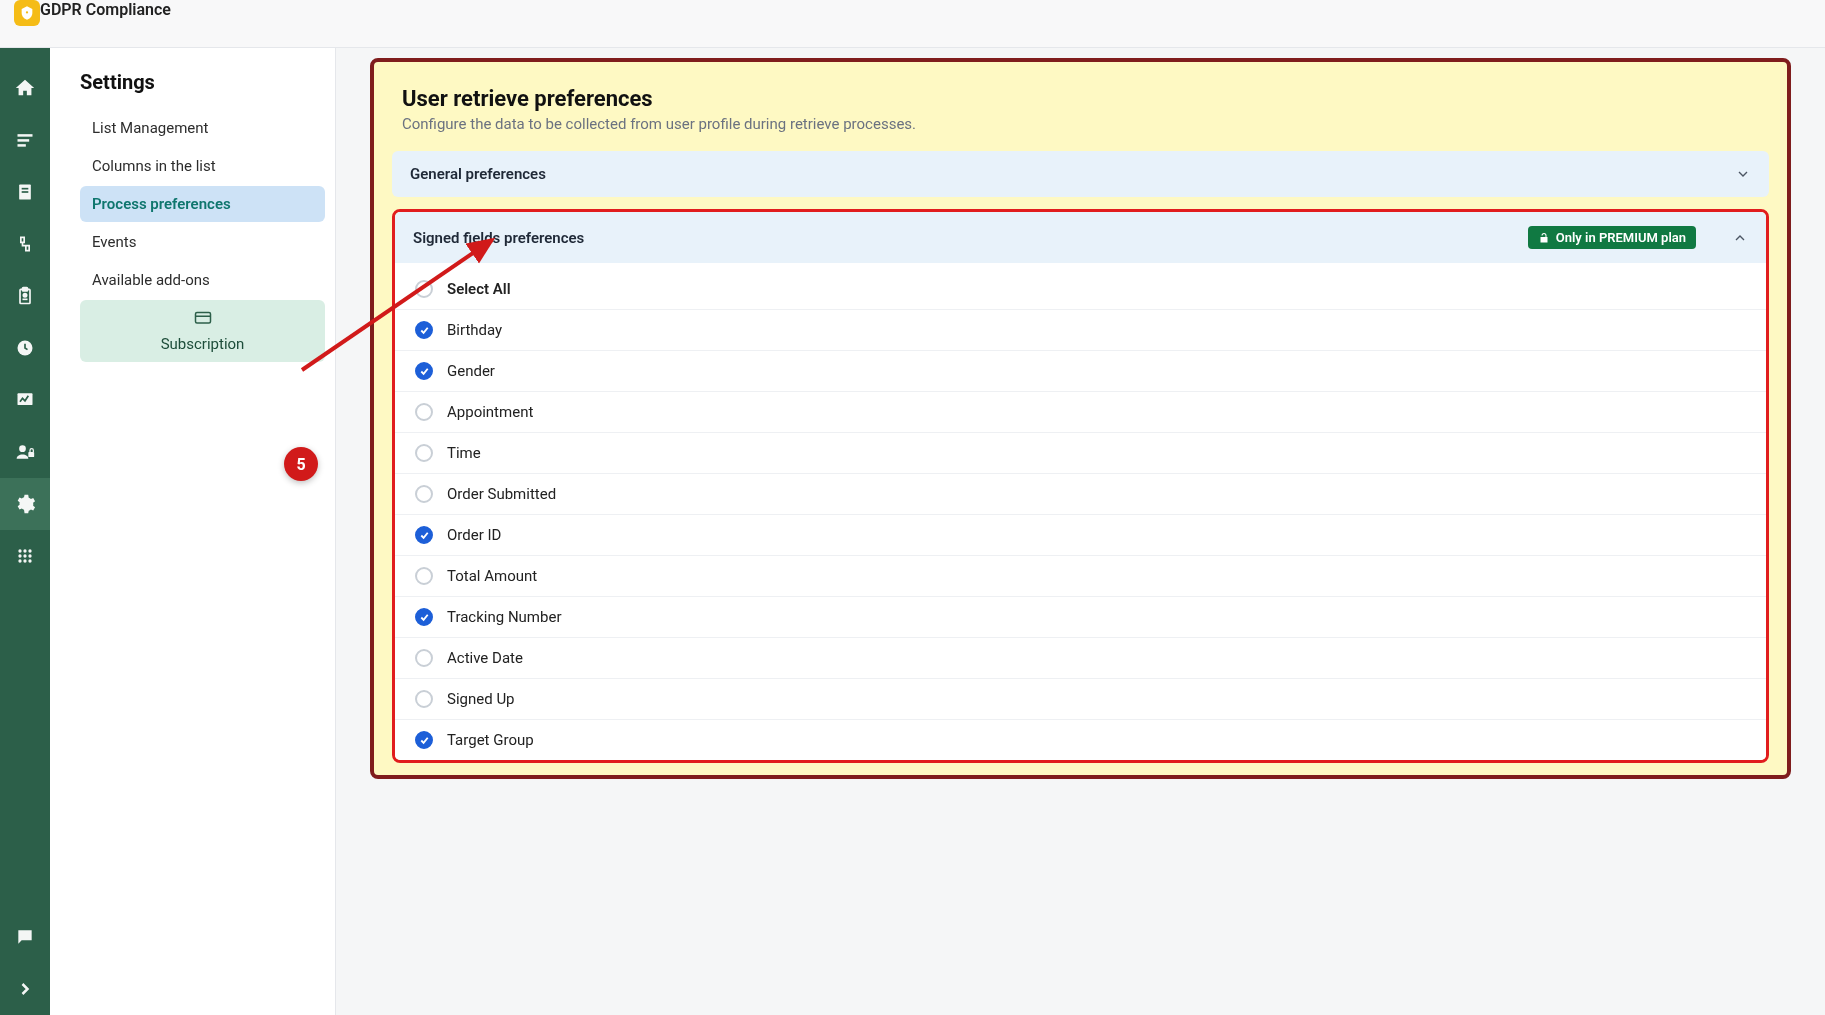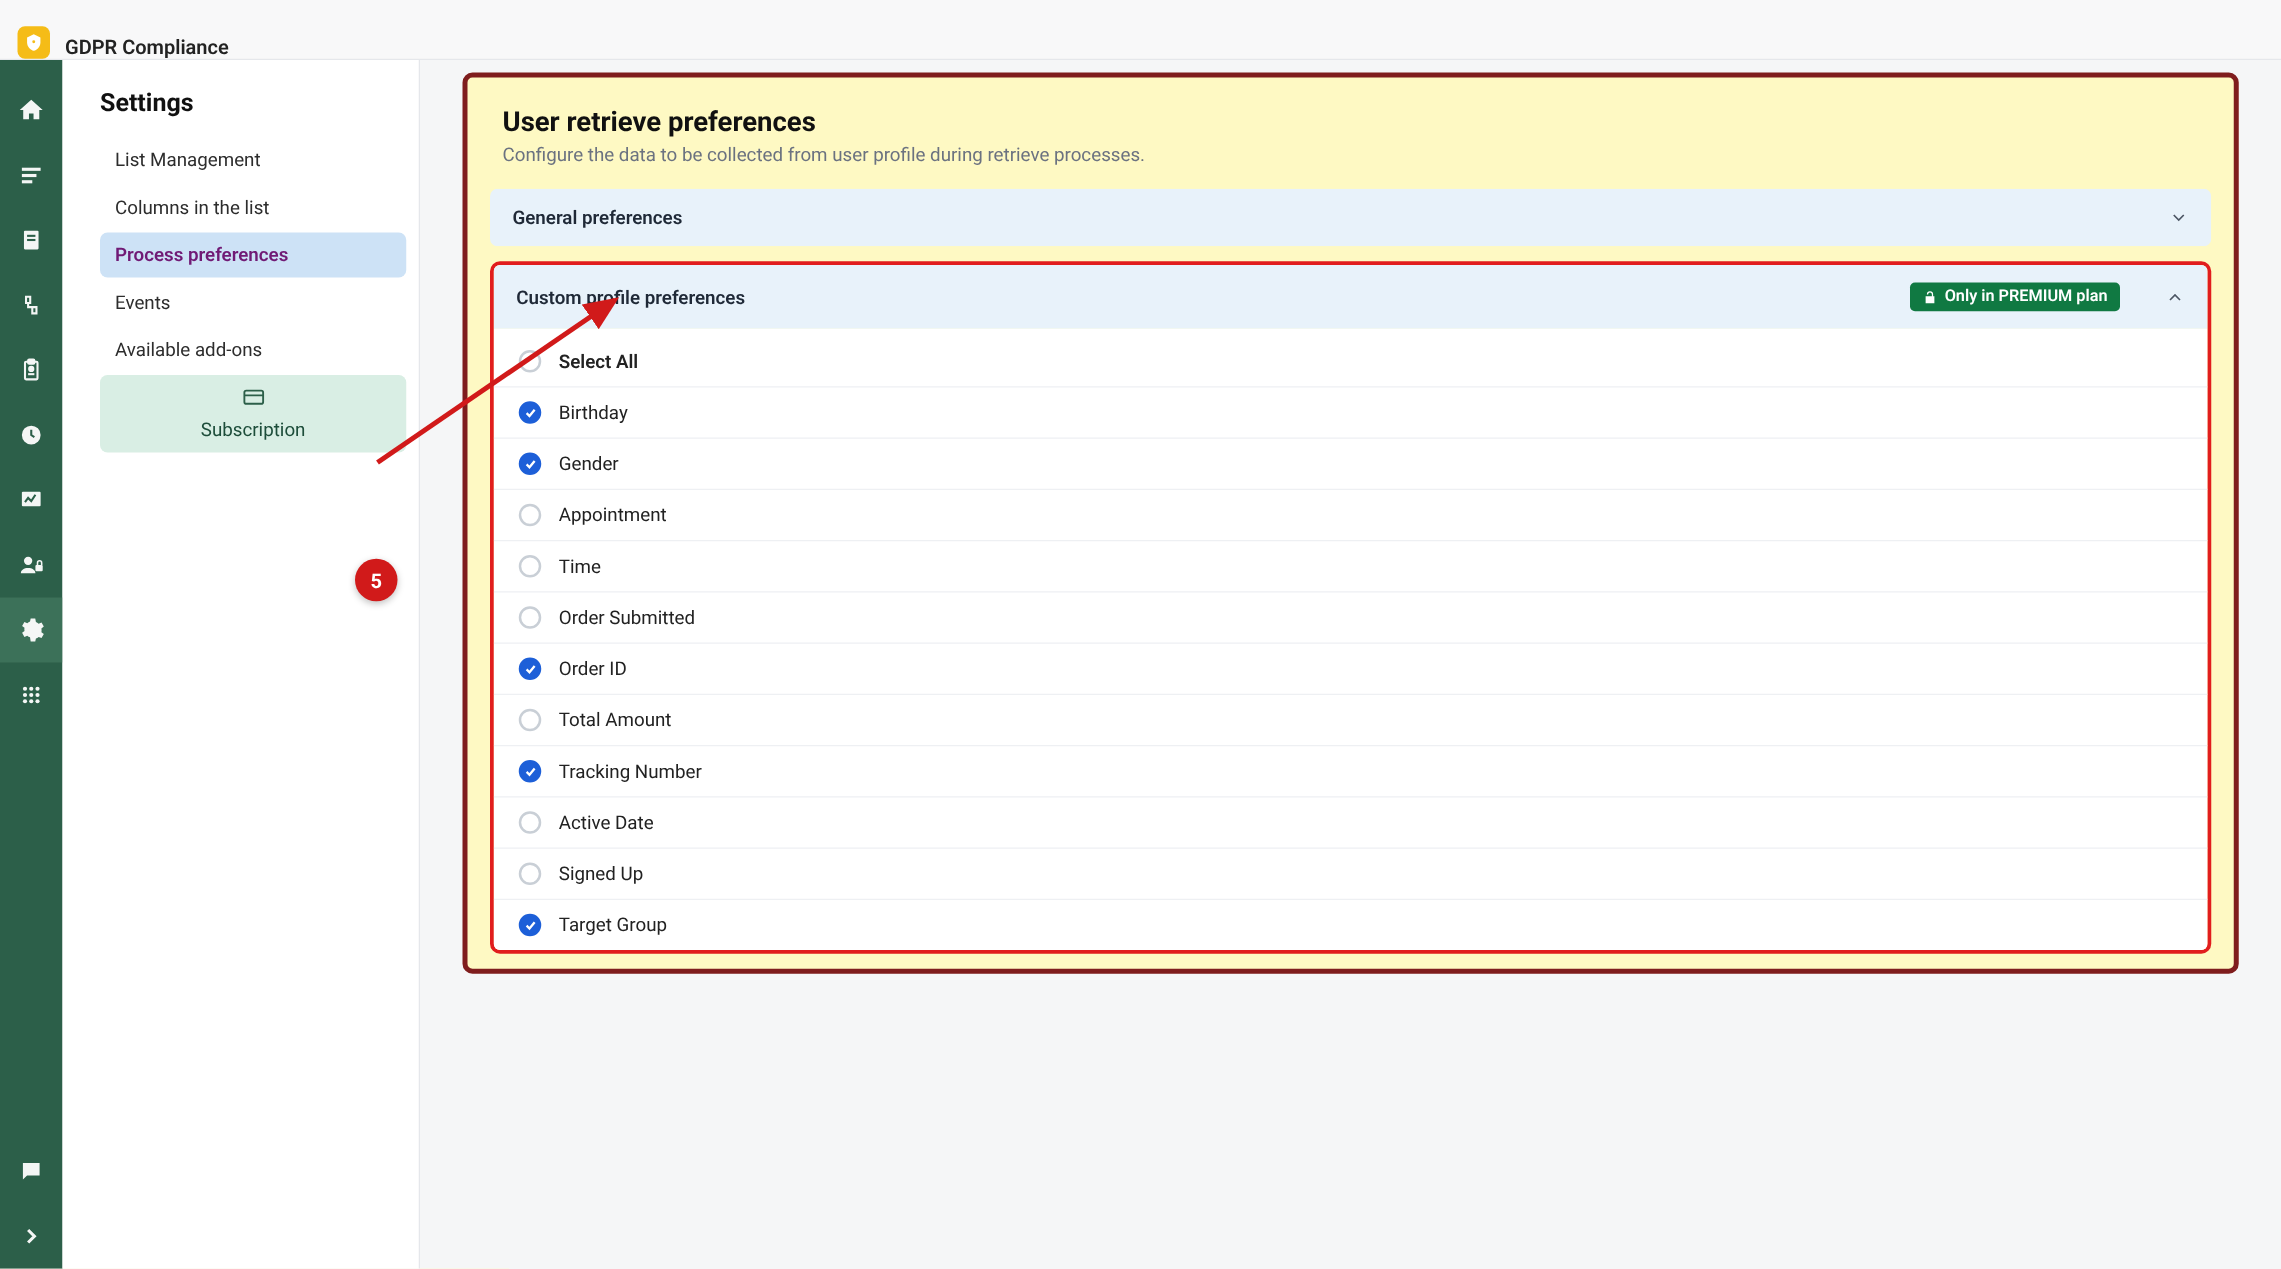--- a/index.html
+++ b/index.html
@@ -11,23 +11,22 @@
     height: 1015px;
     overflow: hidden;
     position: relative;
   }
 
   .topbar {
     height: 48px;
     background: #f8f8f9;
     border-bottom: 1px solid #e5e7eb;
     display: flex;
-    align-items: flex-end;
+    align-items: flex-start;
     padding: 0 14px;
-    gap: 12px;
   }
   .topbar .logo {
     width: 26px; height: 26px;
     background: #f5bc17;
     border-radius: 6px;
     display: flex; align-items: center; justify-content: center;
     color: #fff; font-weight: 700;
   }
   .topbar .logo svg { display: block; }
   .topbar .title {
@@ -80,21 +79,21 @@
     padding: 9px 12px;
     border-radius: 6px;
     font-size: 15px;
     color: #2d2d2d;
     cursor: pointer;
     margin-bottom: 2px;
   }
   .nav-item.active {
     background: #cde2f6;
     font-weight: 600;
-    color: #701a75;
+    color: #0f766e;
   }
   .nav-item.highlight {
     background: #d9eee4;
     color: #1d4d3a;
     flex-direction: column;
   }
   .nav-item .nav-icon { width: 18px; height: 16px; display:flex; align-items:center; justify-content:center; color:#2c5f49; }
 
   .content {
     flex: 1;
@@ -342,21 +341,21 @@
           <span class="right">
             <span class="chev"><svg width="16" height="16" viewBox="0 0 24 24" fill="none" stroke="currentColor" stroke-width="2">
                   <path d="M6 9l6 6 6-6"></path>
                 </svg></span>
           </span>
         </div>
       </div>
 
       <div class="accordion highlighted">
         <div class="acc-header">
-          <span>Custom profile preferences</span>
+          <span>Signed fields preferences</span>
           <span class="right">
             <span class="badge-premium">
               <span>
                   <svg width="12" height="12" viewBox="0 0 24 24" fill="#fff">
                     <path d="M17 10V7a5 5 0 0 0-10 0h2a3 3 0 0 1 6 0v3H5v11h14V10z"></path>
                   </svg>
                 </span>
               <span>Only in PREMIUM plan</span>
             </span>
             <span class="chev"><svg width="16" height="16" viewBox="0 0 24 24" fill="none" stroke="currentColor" stroke-width="2">

